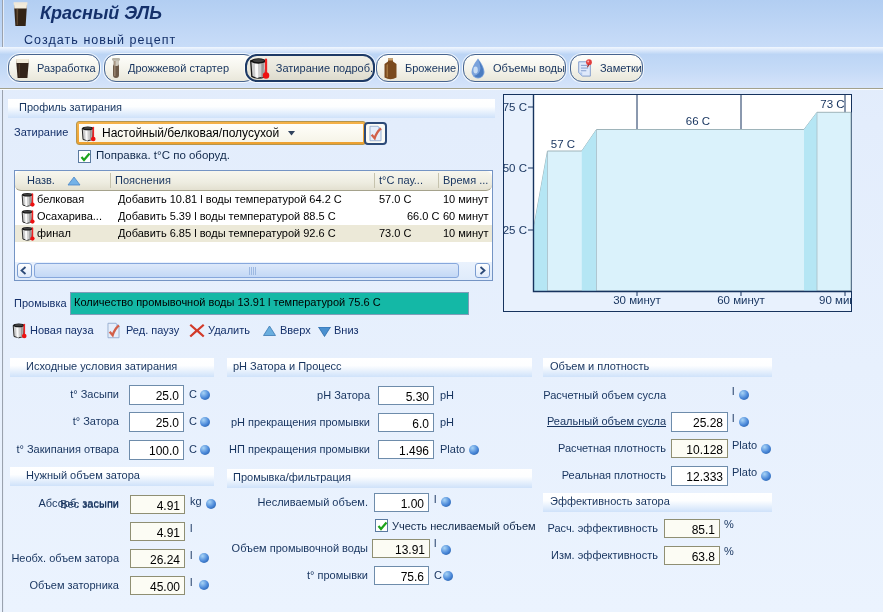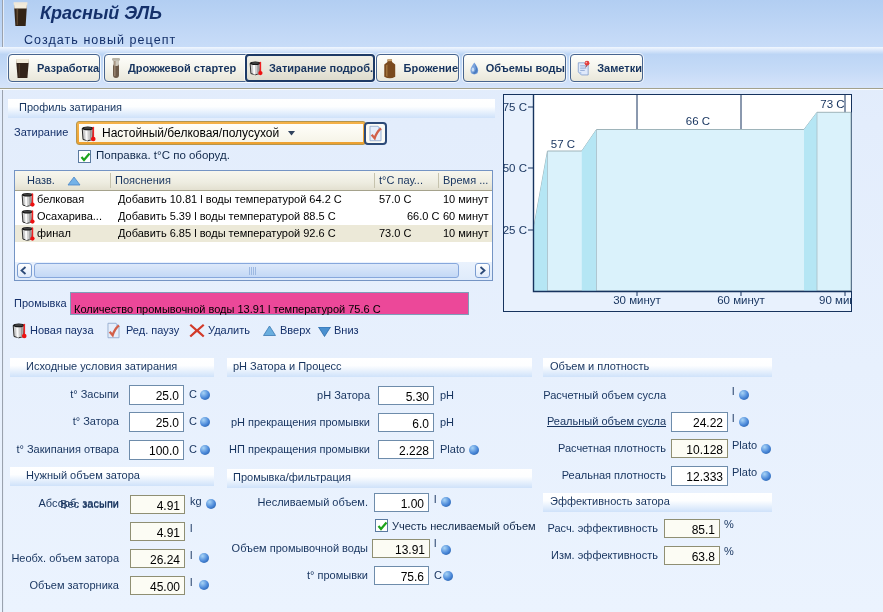--- a/index.html
+++ b/index.html
@@ -7,24 +7,24 @@
   background:linear-gradient(180deg,#dfeafb 0%,#e3edfc 20%,#e7f0fd 60%,#ebf3fe 100%);}
 .abs{position:absolute;}
 .band{position:absolute;height:19px;background:linear-gradient(180deg,#ffffff 0%,#fdfeff 40%,#cfe2fa 100%);}
 .band span{position:absolute;left:16px;top:2px;color:#16335e;white-space:nowrap;}
 .lbl{position:absolute;white-space:nowrap;color:#16335e;}
 .box{position:absolute;background:#fff;border:1px solid #6e8cab;text-align:right;color:#000;padding:3px 4px 0 0;box-sizing:border-box;height:20px;font-size:12px;}
 .ro{background:#fcfcf4;border:1px solid #8f8f73;}
 .unit{position:absolute;color:#16335e;}
 .sph{position:absolute;width:10px;height:10px;border-radius:50%;
  background:radial-gradient(circle at 35% 30%,#a8d4f6,#4886d8 55%,#2a62aa 85%,#204f90);}
-.tabbtn{position:absolute;top:54px;height:28px;border:1px solid #47648e;border-radius:4px;
+.tabbtn{position:absolute;top:54px;height:28px;border:1px solid #47648e;border-radius:12px;
  background:linear-gradient(180deg,#fefefb 0%,#f5f4ec 50%,#e9e7da 100%);
  box-shadow:0 0 0 1px rgba(255,255,255,.75);
- display:flex;align-items:center;box-sizing:border-box;color:#16335e;font-weight:bold;}
+ display:flex;align-items:center;box-sizing:border-box;color:#16335e;}
 .tabbtn svg{margin-left:5px;}
 .tabbtn .t{margin-left:6px;white-space:nowrap;}
 .cb{position:absolute;width:13px;height:13px;background:#fff;border:1px solid #5a7aa0;box-sizing:border-box;}
 .cb svg{position:absolute;left:0px;top:0px;}
 .trow{left:0;width:477px;height:17px;color:#000;}
 .trow span{white-space:nowrap;}
 .unit{white-space:nowrap;}
 </style></head>
 <body>
 <svg width="0" height="0" style="position:absolute">
@@ -140,21 +140,21 @@
 
 <div class="cb" style="left:78px;top:150px;">
     <svg width="13" height="13" viewBox="0 0 13 13">
       <path d="M2.5 6 L5 9 L10.5 2.5" stroke="#1ca31c" stroke-width="2.2" fill="none"></path>
     </svg>
   </div>
 <div class="abs" style="left:96px;top:149px;color:#10284a;font-size:11.5px;">Поправка. t°С по оборуд.</div>
 
 <div class="abs" style="left:14px;top:170px;width:479px;height:111px;border:1px solid #7494c4;background:#fff;box-sizing:border-box;">
 
-  <div class="abs" style="left:0;top:0;width:477px;height:20px;background:linear-gradient(180deg,#f7f6ee,#eeede1 60%,#e3e0d0);border-bottom:1px solid #a5a28c;box-sizing:border-box;color:#16335e;">
+  <div class="abs" style="left:0;top:0;width:477px;height:20px;background:linear-gradient(180deg,#f7f6ee,#eeede1 60%,#e3e0d0);border-bottom:1px solid #a5a28c;box-sizing:border-box;color:#16335e;border-radius:6px;">
     <span class="abs" style="left:12px;top:3px;">Назв.</span>
     <svg class="abs" style="left:52px;top:6px;" width="14" height="9" viewBox="0 0 14 9">
         <path d="M7 0 L13 8 L1 8 Z" fill="#74b2e8" stroke="#4a86c8" stroke-width=".8"></path>
       </svg>
     <span class="abs" style="left:100px;top:3px;">Пояснения</span>
     <span class="abs" style="left:364px;top:3px;">t°C пау...</span>
     <span class="abs" style="left:428px;top:3px;">Время ...</span>
     <div class="abs" style="left:95px;top:2px;width:1px;height:15px;background:#c6c3ae;"></div>
     <div class="abs" style="left:359px;top:2px;width:1px;height:15px;background:#c6c3ae;"></div>
     <div class="abs" style="left:423px;top:2px;width:1px;height:15px;background:#c6c3ae;"></div>
@@ -200,21 +200,21 @@
           <path d="M1.5 1 L5.5 4.5 L1.5 8" stroke="#2c4a78" stroke-width="1.8" fill="none"></path>
         </svg>
     </div>
     <div class="abs" style="left:19px;top:1px;width:425px;height:15px;border:1px solid #86a7dc;border-radius:3px;background:linear-gradient(180deg,#dcead9,#c3d9f6);background:linear-gradient(180deg,#dde9fa,#c3d8f6);box-sizing:border-box;">
       <div class="abs" style="left:214px;top:3px;width:1px;height:8px;background:#9db9e2;box-shadow:2px 0 0 #9db9e2,4px 0 0 #9db9e2,6px 0 0 #9db9e2;"></div>
     </div>
   </div>
 </div>
 
 <div class="abs" style="left:14px;top:297px;">Промывка</div>
-<div class="abs" style="left:70px;top:292px;width:399px;height:23px;border:1px solid #7f9db9;background:#ec4899;box-sizing:border-box;color:#000;padding:10px 0 0 3px;">Количество промывочной воды 13.91 l температурой 75.6 С</div>
+<div class="abs" style="left:70px;top:292px;width:399px;height:23px;border:1px solid #7f9db9;background:#14b8a6;box-sizing:border-box;color:#000;padding:3px 0 0 3px;">Количество промывочной воды 13.91 l температурой 75.6 С</div>
 
 <svg class="abs" style="left:12px;top:322px;" width="15" height="17" viewBox="0 0 22 24">
     <use href="#potg"></use>
   </svg>
 <div class="abs" style="left:30px;top:324px;">Новая пауза</div>
 <svg class="abs" style="left:105px;top:322px;" width="17" height="17" viewBox="0 0 20 20">
     <use href="#pagecheck"></use>
   </svg>
 <div class="abs" style="left:126px;top:324px;">Ред. паузу</div>
 <svg class="abs" style="left:189px;top:323px;" width="16" height="15" viewBox="0 0 16 15">
@@ -305,21 +305,21 @@
 <div class="band" style="left:227px;top:358px;width:305px;">
     <span style="left:6px;">рН Затора и Процесс</span>
   </div>
 <div class="lbl" style="right:513px;top:389px;">рН Затора</div>
 <div class="box" style="left:378px;top:386px;width:56px;height:19px;">5.30</div>
 <div class="unit" style="left:440px;top:389px;">pH</div>
 <div class="lbl" style="right:513px;top:416px;">рН прекращения промывки</div>
 <div class="box" style="left:378px;top:413px;width:56px;height:19px;">6.0</div>
 <div class="unit" style="left:440px;top:416px;">pH</div>
 <div class="lbl" style="right:513px;top:443px;">НП прекращения промывки</div>
-<div class="box" style="left:378px;top:440px;width:56px;height:19px;">2.228</div>
+<div class="box" style="left:378px;top:440px;width:56px;height:19px;">1.496</div>
 <div class="unit" style="left:440px;top:443px;">Plato</div>
 <div class="sph" style="left:469px;top:445px;"></div>
 
 <div class="band" style="left:227px;top:469px;width:305px;">
     <span style="left:6px;">Промывка/фильтрация</span>
   </div>
 <div class="lbl" style="right:515px;top:496px;">Несливаемый объем.</div>
 <div class="box" style="left:374px;top:493px;width:55px;height:19px;">1.00</div>
 <div class="unit" style="left:434px;top:493px;">l</div>
 <div class="sph" style="left:441px;top:497px;"></div>
@@ -339,21 +339,21 @@
 <div class="sph" style="left:443px;top:571px;"></div>
 
 <div class="band" style="left:543px;top:358px;width:229px;">
     <span style="left:7px;">Объем и плотность</span>
   </div>
 <div class="lbl" style="right:217px;top:389px;">Расчетный объем сусла</div>
 <div class="box ro" style="left:671px;top:386px;width:57px;height:19px;margin-top:27px;">31.04</div>
 <div class="unit" style="left:732px;top:385px;">l</div>
 <div class="sph" style="left:739px;top:390px;"></div>
 <div class="lbl" style="right:217px;top:415px;text-decoration:underline;">Реальный объем сусла</div>
-<div class="box" style="left:671px;top:412px;width:57px;height:20px;">24.22</div>
+<div class="box" style="left:671px;top:412px;width:57px;height:20px;">25.28</div>
 <div class="unit" style="left:732px;top:412px;">l</div>
 <div class="sph" style="left:739px;top:417px;"></div>
 <div class="lbl" style="right:217px;top:442px;">Расчетная плотность</div>
 <div class="box ro" style="left:671px;top:439px;width:57px;height:19px;">10.128</div>
 <div class="unit" style="left:732px;top:439px;">Plato</div>
 <div class="sph" style="left:761px;top:444px;"></div>
 <div class="lbl" style="right:217px;top:469px;">Реальная плотность</div>
 <div class="box" style="left:671px;top:466px;width:57px;height:20px;">12.333</div>
 <div class="unit" style="left:732px;top:466px;">Plato</div>
 <div class="sph" style="left:761px;top:471px;"></div>

